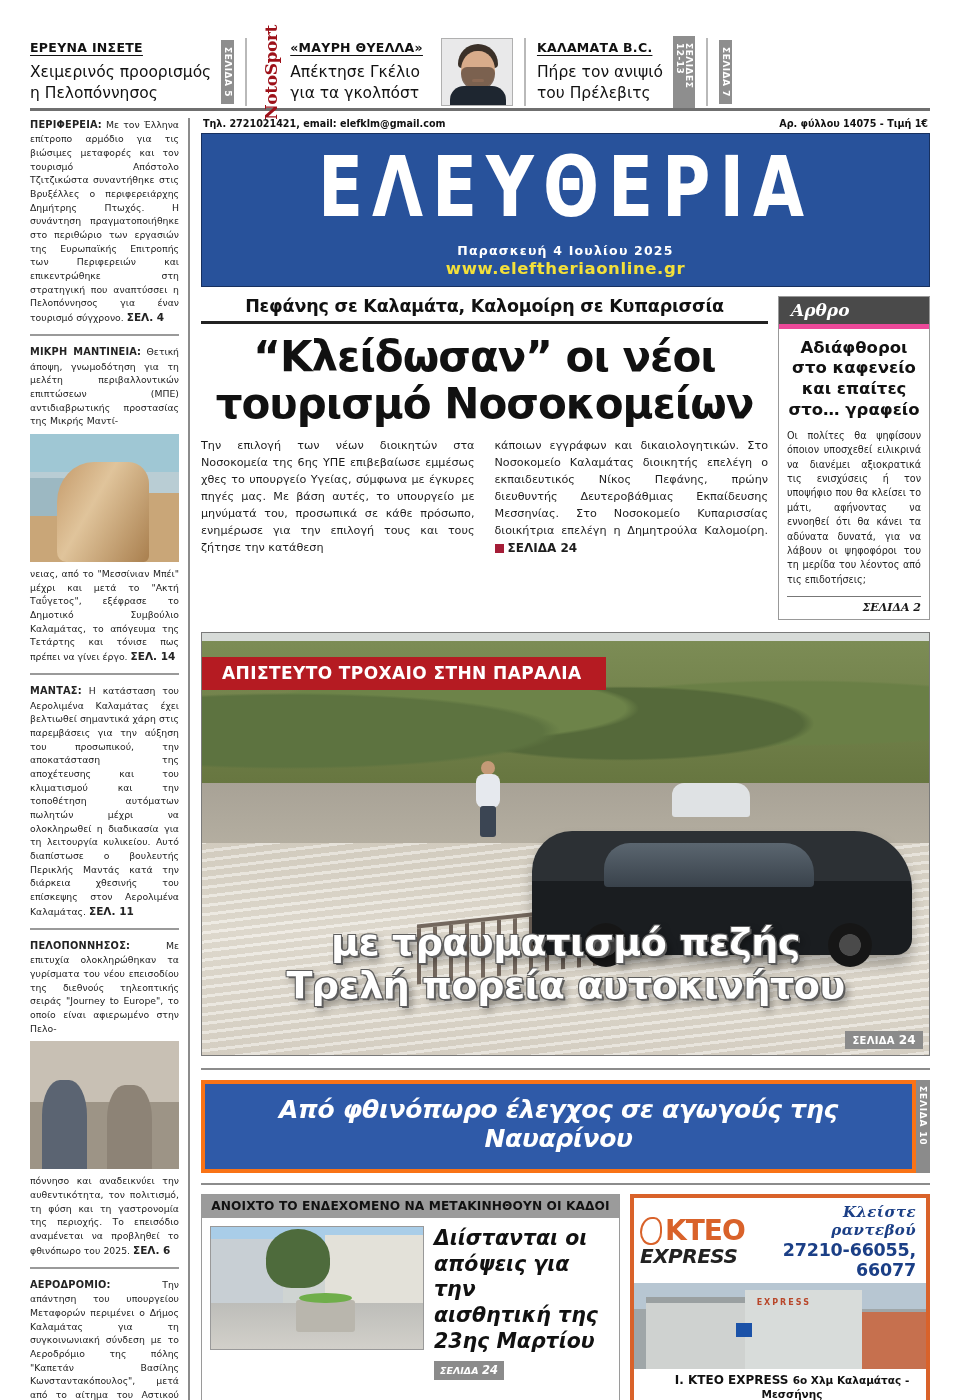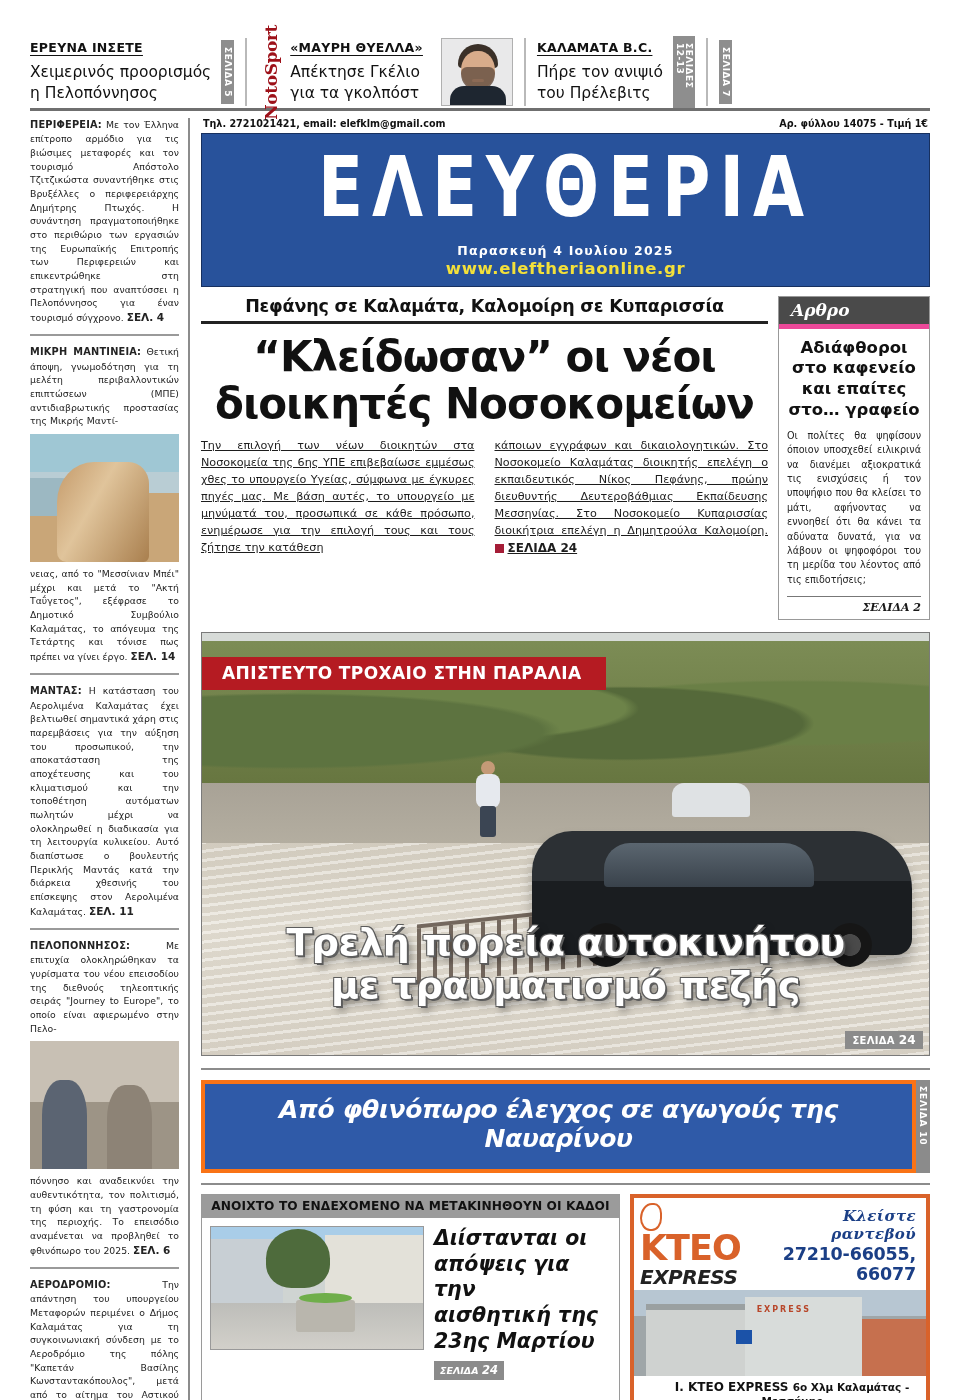--- a/index.html
+++ b/index.html
@@ -81,21 +81,21 @@
   .lead-main { flex: 1; padding-right: 10px; }
   .lead-kicker {
     font-size: 17.5px; font-weight: 700; color: #111; text-align: center;
     border-bottom: 3px solid #222; padding-bottom: 5px; letter-spacing: -.2px;
   }
   .lead-head {
     font-family: "DejaVu Sans", sans-serif; font-weight: 700;
     font-size: 42px; line-height: 1.12; letter-spacing: -1px;
     text-align: center; margin: 9px 0 10px; color: #111;
   }
-  .lead-cols { display: flex; gap: 20px; font-size: 11.2px; line-height: 1.52; text-align: justify; color:#1d1d1d;text-decoration:underline; }
+  .lead-cols { display: flex; gap: 20px; font-size: 11.2px; line-height: 1.52; text-align: justify; color:#1d1d1d; }
   .lead-cols > div { flex: 1; }
   .lead-cols .sel { font-weight: 700; font-size: 12px; white-space: nowrap; }
   .sq { display:inline-block; width:9px; height:9px; background:#a51d37; margin-right:4px; vertical-align:-1px; }
 
   .article-box { width: 152px; flex: none; border: 1px solid #999; }
   .article-head {
     background: #4a4a4a; color: #fff; font-family: "DejaVu Serif","Liberation Serif",serif;
     font-style: italic; font-weight: 700; font-size: 17px; padding: 3px 0 4px 12px;
     border-bottom: 5px solid #ec4899;
   }
@@ -183,21 +183,21 @@
   .kadoi-tag { display: inline-block; background: #8b8b8b; color: #fff; font-size: 9.5px;
     font-weight: 700; padding: 2px 6px; margin-top: 7px; }
   .kadoi-tag b { font-size: 11.5px; }
 
   
   .kteo { width: 300px; flex: none; border: 4px solid #d9622a; background: #fff; position: relative; }
   .kteo-top { display: flex; align-items: center; padding: 5px 6px 3px; }
   .kteo-logo { flex: none; width: 118px; }
   .kteo-brain { display:inline-block; vertical-align:middle; width:22px; height:28px;
     border: 2px solid #d9622a; border-radius: 60% 40% 50% 50%; margin-right:3px; }
-  .kteo-k { font-size: 35px; font-weight: 700; color: #d9622a; letter-spacing: -1px; line-height:1; display:inline-block; vertical-align:middle;}
+  .kteo-k { font-size: 28px; font-weight: 700; color: #d9622a; letter-spacing: -1px; line-height:1; display:inline-block; vertical-align:middle;}
   .kteo-e { font-size: 20px; font-weight: 700; color: #222; letter-spacing: -.5px; line-height:1; margin-top:1px;font-style:italic;}
   .kteo-cta { flex: 1; text-align: right; padding-right: 4px; }
   .kteo-cta-l1 { font-family:"DejaVu Serif","Liberation Serif",serif; font-style: italic;
                  font-weight: 700; font-size: 15px; color: #1b3f86; letter-spacing: .4px; }
   .kteo-cta-l2 { font-size: 17.5px; font-weight: 700; color: #1b3f86; letter-spacing: -.2px; margin-top:1px;}
   .kteo-photo { height: 86px; position: relative; overflow: hidden;
     background: linear-gradient(#b7c6d2 0 30%, #9fa6a8 30% 100%); }
   .kteo-photo .shed { position:absolute; left:4%; top:16%; width:34%; height:84%; background:#cfd2d0; border-top:6px solid #9aa0a1; }
   .kteo-photo .main { position:absolute; left:38%; top:8%; width:40%; height:92%; background:#d8dcda; }
   .kteo-photo .main:before { content:"EXPRESS"; position:absolute; left:10%; top:10%; font-size:8px; font-weight:700; color:#b8472a; letter-spacing:2px;}
@@ -314,21 +314,21 @@
         <div class="logo-date">Παρασκευή 4 Ιουλίου 2025</div>
         <div class="logo-url">www.eleftheriaonline.gr</div>
       </div>
 
       <div class="lead-row">
 
         <div class="lead-main">
           <div class="lead-kicker">Πεφάνης σε Καλαμάτα, Καλομοίρη σε Κυπαρισσία</div>
           <div class="lead-head">
             <div>“Κλείδωσαν” οι νέοι</div>
-            <div>διοικητές Νοσοκομείων</div>
+            <div>τουρισμό Νοσοκομείων</div>
           </div>
           <div class="lead-cols">
             <div>Την επιλογή των νέων διοικητών στα Νοσοκομεία της 6ης ΥΠΕ επιβεβαίωσε εμμέσως χθες το υπουργείο Υγείας, σύμφωνα με έγκυρες πηγές μας. Με βάση αυτές, το υπουργείο με μηνύματά του, προσωπικά σε κάθε πρόσωπο, ενημέρωσε για την επιλογή τους και τους ζήτησε την κατάθεση</div>
             <div>
               <span>κάποιων εγγράφων και δικαιολογητικών. Στο Νοσοκομείο Καλαμάτας διοικητής επελέγη ο εκπαιδευτικός Νίκος Πεφάνης, πρώην διευθυντής Δευτεροβάθμιας Εκπαίδευσης Μεσσηνίας. Στο Νοσοκομείο Κυπαρισσίας διοικήτρια επελέγη η Δημητρούλα Καλομοίρη.</span>
               <span class="sq"></span><span class="sel">ΣΕΛΙΔΑ 24</span>
             </div>
           </div>
         </div>
 
@@ -354,22 +354,22 @@
         </div>
         <div class="ph-rail"></div>
         <div class="ph-car">
           <div class="ph-car-glass"></div>
           <div class="ph-wheel" style="left:52px"></div>
           <div class="ph-wheel" style="right:40px"></div>
         </div>
 
         <div class="photo-kicker">ΑΠΙΣΤΕΥΤΟ ΤΡΟΧΑΙΟ ΣΤΗΝ ΠΑΡΑΛΙΑ</div>
         <div class="photo-caption">
+          <div>με τραυματισμό πεζής</div>
           <div>Τρελή πορεία αυτοκινήτου</div>
-          <div>με τραυματισμό πεζής</div>
         </div>
         <div class="photo-pagetag"><span>ΣΕΛΙΔΑ</span> <b>24</b></div>
       </div>
 
       <div class="blue-row">
         <div class="blue-band">Από φθινόπωρο έλεγχος σε αγωγούς της Ναυαρίνου</div>
         <div class="blue-tag">ΣΕΛΙΔΑ 10</div>
       </div>
       <div class="hr-under-blue"></div>
 

